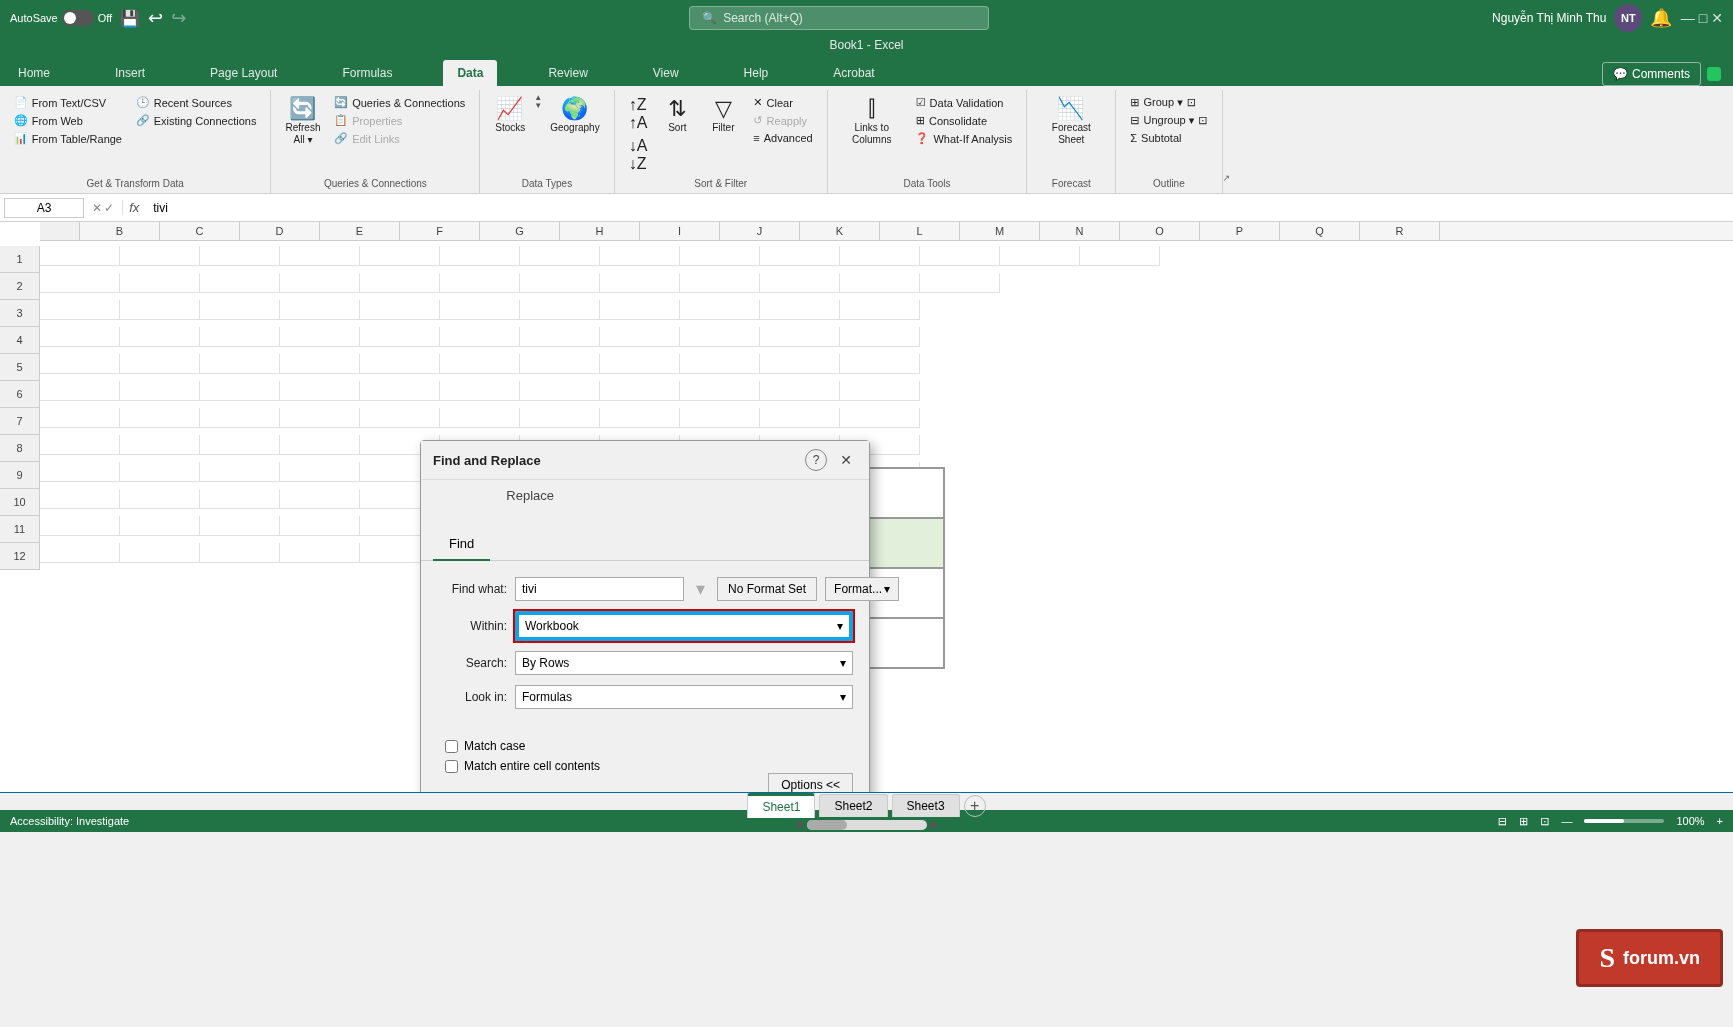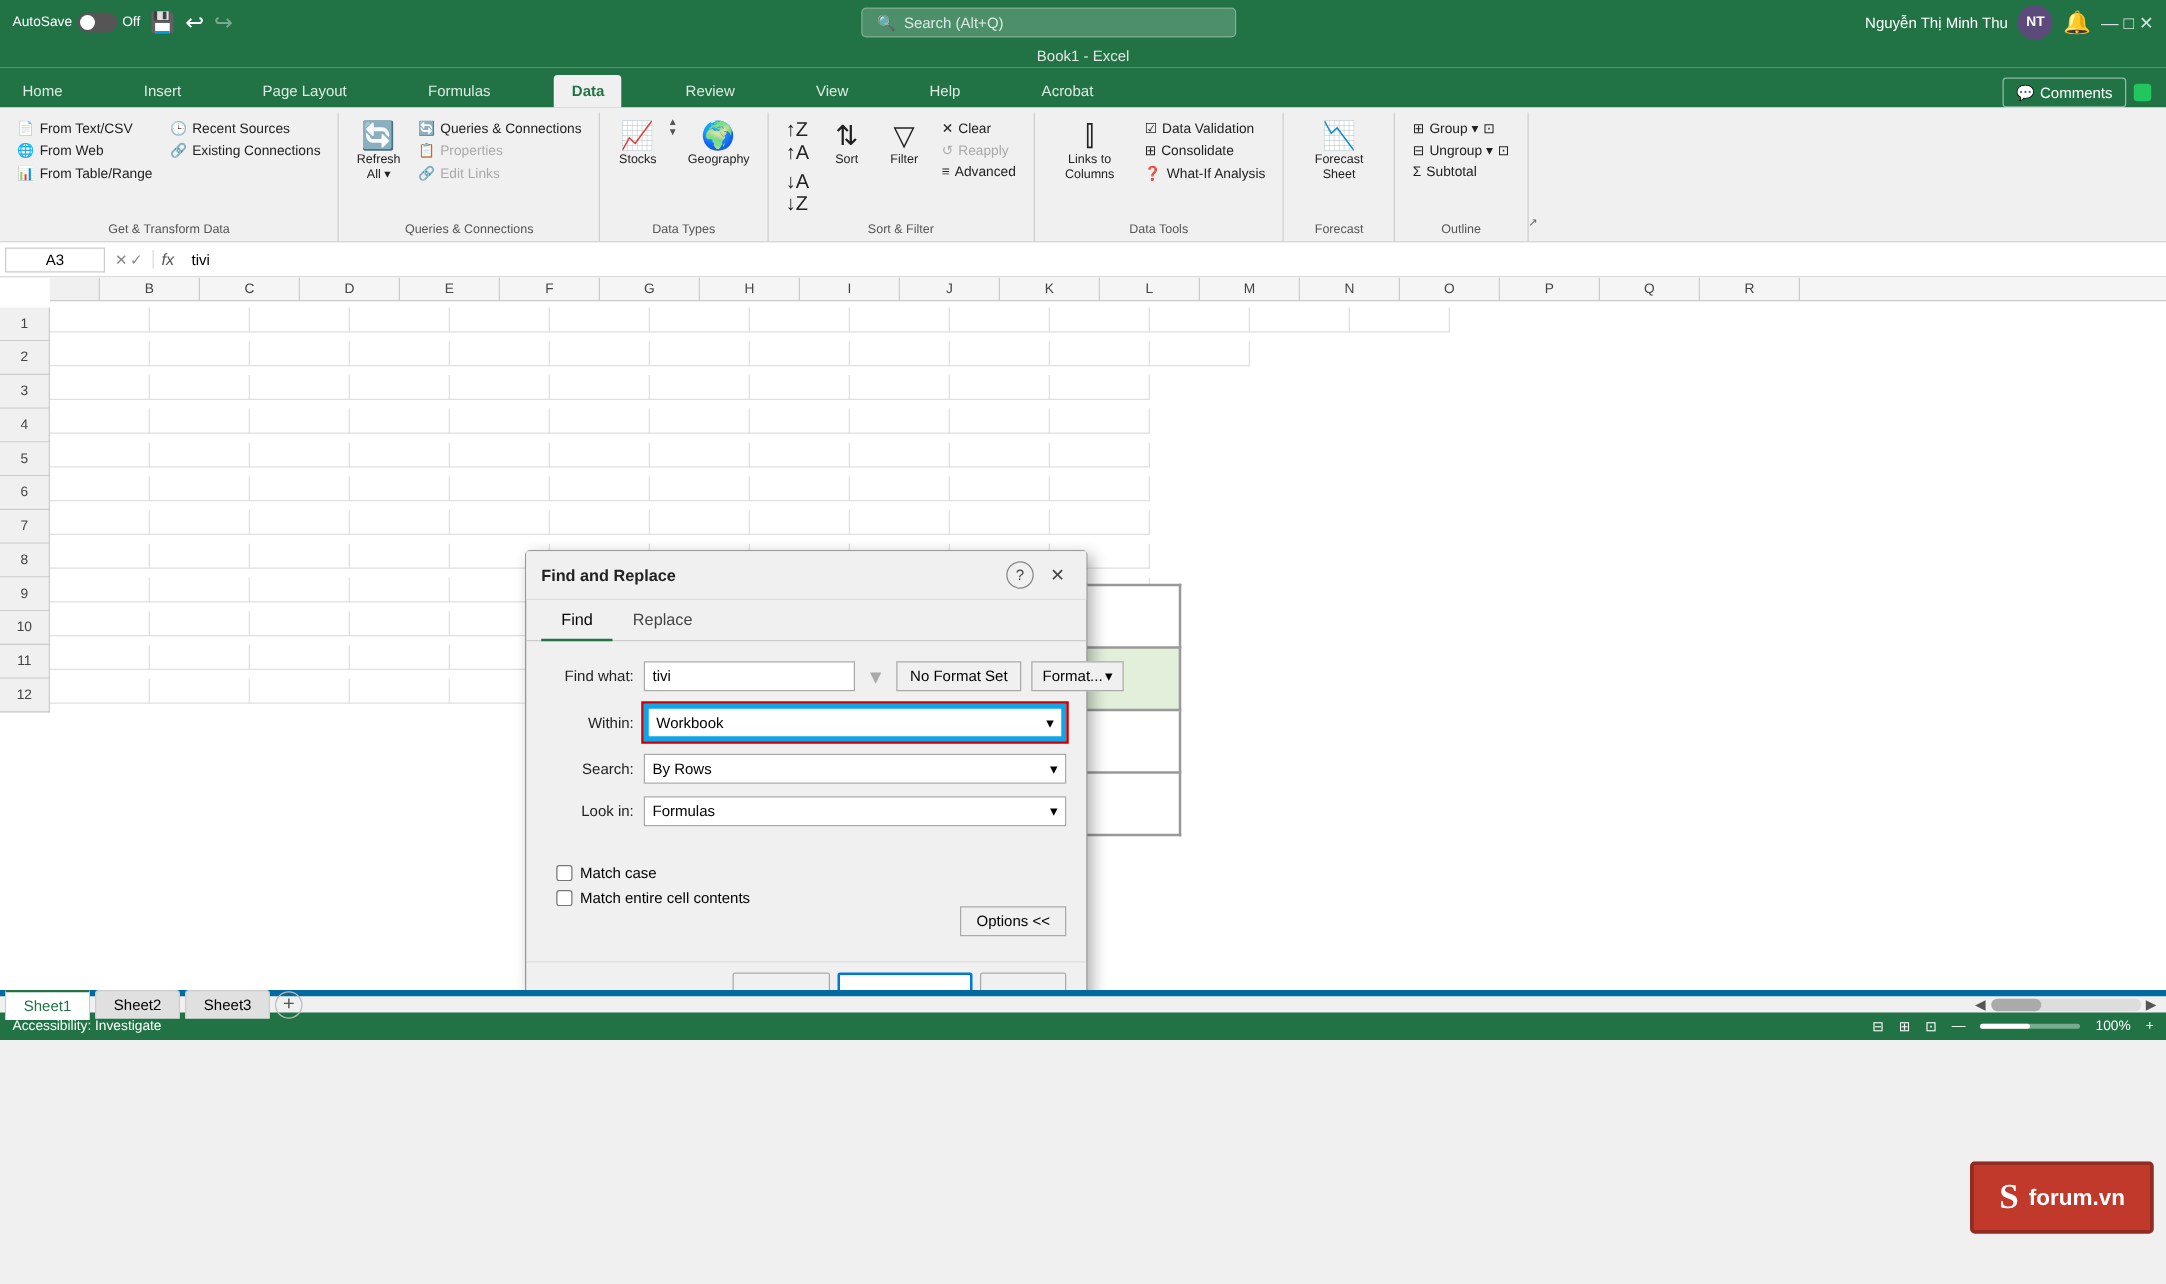--- a/index.html
+++ b/index.html
@@ -230,20 +230,21 @@
       font-size: 13px;
       cursor: pointer;
       color: #444;
       border-bottom: 2px solid transparent;
       margin-bottom: -1px;
     }
     .dialog-tab.active {
       color: #000;
       border-bottom: 2px solid #217346;
       font-weight: 500;
+      margin-top: 48px;
     }
 
     
     .dialog-body { padding: 16px 16px 12px; }
 
     .form-row {
       display: flex;
       align-items: center;
       margin-bottom: 10px;
       gap: 8px;
@@ -385,21 +386,22 @@
       justify-content: space-between;
       padding: 0 10px;
     }
 
     
     .bottom-bar {
       display: flex;
       align-items: center;
       height: 18px;
       background: #f0f0f0;
-      border-top: 5px solid #0369a1;
+      border-top: 1px solid #0369a1;
+      flex-direction: column;
     }
 
     
     .forum-badge {
       position: fixed;
       bottom: 40px;
       right: 10px;
       background: #c0392b;
       color: white;
       font-size: 18px;

